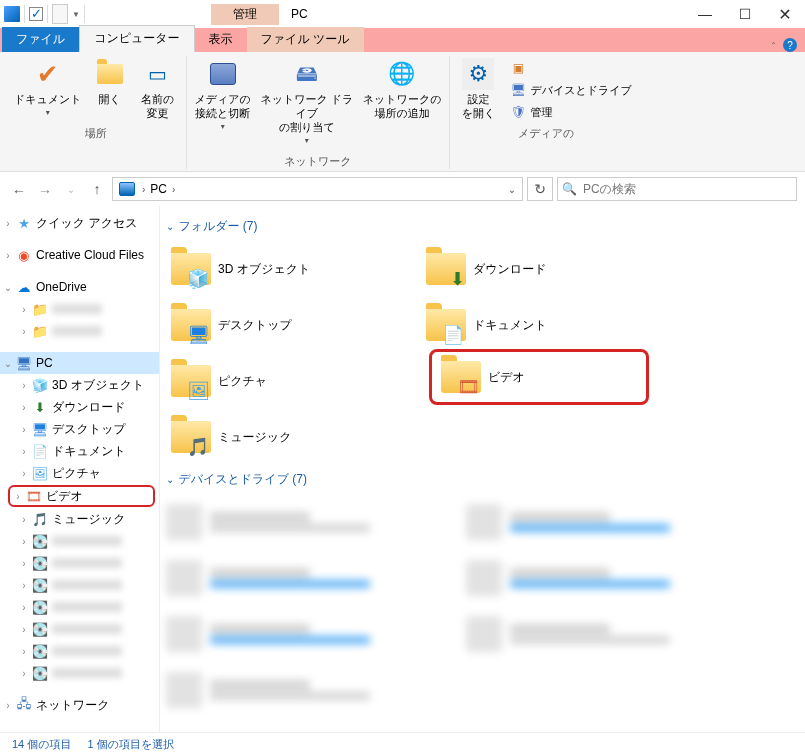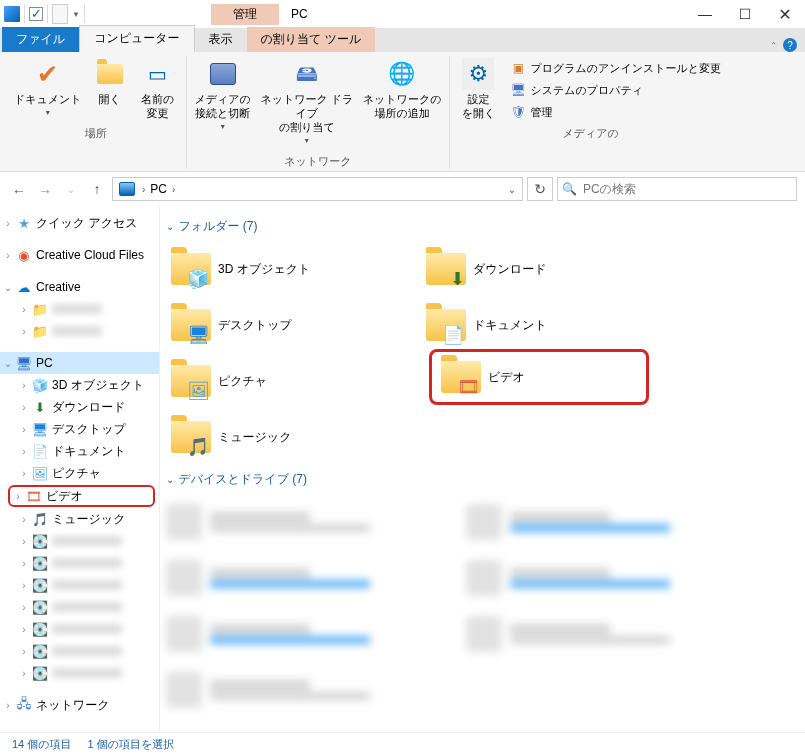--- a/index.html
+++ b/index.html
@@ -14,21 +14,21 @@
 .qat .chk.on::after { content: "✓"; position: absolute; left: 1px; top: -2px; color: #0063b1; font-size: 13px; }
 .qat .blank { width: 16px; height: 20px; background: #f7f7f7; border: 1px solid #ccc; display: inline-block; }
 .qat .dd { font-size: 8px; color: #666; margin-left: 2px; }
 .ctxtab { margin-left: 120px; background: #f0cab6; padding: 2px 22px; font-size: 12px; }
 .titletext { margin-left: 12px; }
 .titlebar .sp { flex: 1; }
 .winbtn { width: 40px; height: 28px; display: flex; align-items: center; justify-content: center; font-size: 14px; color: #333; }
 .winbtn.close { font-size: 16px; }
 
 
-.tabs { height: 24px; display: flex; align-items: flex-end; background: #e5e5e5; padding-left: 2px; }
+.tabs { height: 24px; display: flex; align-items: flex-end; background: #fca5a5; padding-left: 2px; }
 .tab { padding: 4px 14px; font-size: 12px; cursor: default; }
 .tab.file { background: #1979ca; color: #fff; }
 .tab.active { border: 1px solid #ccc; border-bottom: 1px solid #f5f5f5; background: #f5f5f5; }
 .tab.ctx { background: #f0cab6; }
 .tabs .sp { flex: 1; }
 .helpbox { display: flex; align-items: center; gap: 6px; padding-right: 8px; }
 .help { width: 14px; height: 14px; border-radius: 50%; background: #1979ca; color: #fff; font-size: 10px; display: flex; align-items: center; justify-content: center; }
 .caret { font-size: 8px; color: #666; }
 
 
@@ -133,21 +133,21 @@
   <div class="sp"></div>
   <div class="winbtn">—</div>
   <div class="winbtn">☐</div>
   <div class="winbtn close">✕</div>
 </div>
 
 <div class="tabs">
   <div class="tab file">ファイル</div>
   <div class="tab active">コンピューター</div>
   <div class="tab">表示</div>
-  <div class="tab ctx">の割り当て ツール</div>
+  <div class="tab ctx">ファイル ツール</div>
   <div class="sp"></div>
   <div class="helpbox">
     <span class="caret">⌃</span>
     <span class="help">?</span>
   </div>
 </div>
 
 <div class="ribbon">
   <div class="group">
     <div class="gitems">
@@ -199,25 +199,24 @@
   <div class="group">
     <div class="gitems">
       <div class="rbtn">
         <span class="ic i-gear">⚙</span>
         <span style="white-space:pre-line">設定
 を開く</span>
       </div>
       <div class="syslist">
         <div class="sysitem">
           <span class="sic i-box">▣</span>
-          <span>プログラムのアンインストールと変更</span>
         </div>
         <div class="sysitem">
           <span class="sic i-monitor">🖥</span>
-          <span>システムのプロパティ</span>
+          <span>デバイスとドライブ</span>
         </div>
         <div class="sysitem">
           <span class="sic i-shield">🛡</span>
           <span>管理</span>
         </div>
       </div>
     </div>
     <div class="glabel">メディアの</div>
   </div>
 </div>
@@ -253,21 +252,21 @@
     <div class="tnode space"></div>
     <div class="tnode">
         <span class="tarrow">›</span>
         <span class="tic i-creative">◉</span>
         <span class="tlab">Creative Cloud Files</span>
       </div>
     <div class="tnode space"></div>
     <div class="tnode">
         <span class="tarrow">⌄</span>
         <span class="tic i-cloud">☁</span>
-        <span class="tlab">Creative</span>
+        <span class="tlab">OneDrive</span>
       </div>
     <div class="tnode blur" style="padding-left:16px">
         <span class="tarrow">›</span>
         <span class="tic">📁</span>
         <span class="tlab"></span>
       </div>
     <div class="tnode blur" style="padding-left:16px">
         <span class="tarrow">›</span>
         <span class="tic">📁</span>
         <span class="tlab"></span>

